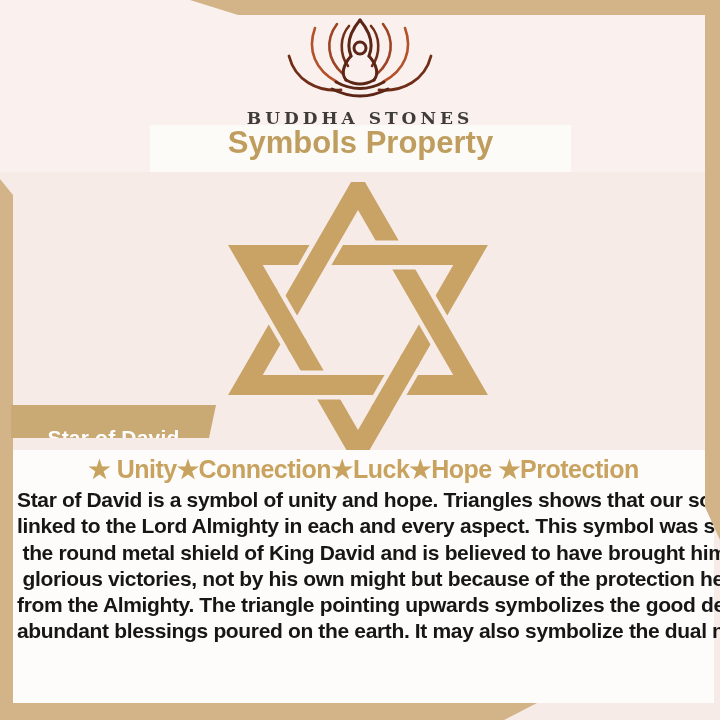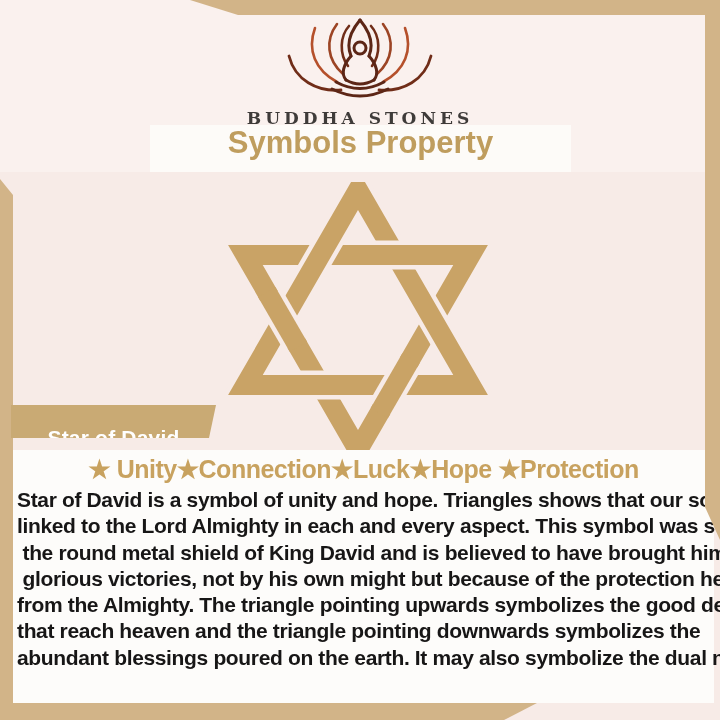--- a/index.html
+++ b/index.html
@@ -134,18 +134,17 @@
   </div>
 
   <div class="panel">
     <div class="props-line">★ Unity★Connection★Luck★Hope ★Protection</div>
     <div class="desc">
       <div class="desc-line">Star of David is a symbol of unity and hope. Triangles shows that our soul is</div>
       <div class="desc-line">linked to the Lord Almighty in each and every aspect. This symbol was seen on</div>
       <div class="desc-line"> the round metal shield of King David and is believed to have brought him many</div>
       <div class="desc-line"> glorious victories, not by his own might but because of the protection he received</div>
       <div class="desc-line">from the Almighty. The triangle pointing upwards symbolizes the good deeds</div>
-      <div class="desc-line">that reach heaven and the triangle pointing downwards symbolizes the</div>
       <div class="desc-line">abundant blessings poured on the earth. It may also symbolize the dual nature</div>
     </div>
   </div>
 
 </div>
 
 </body></html>

